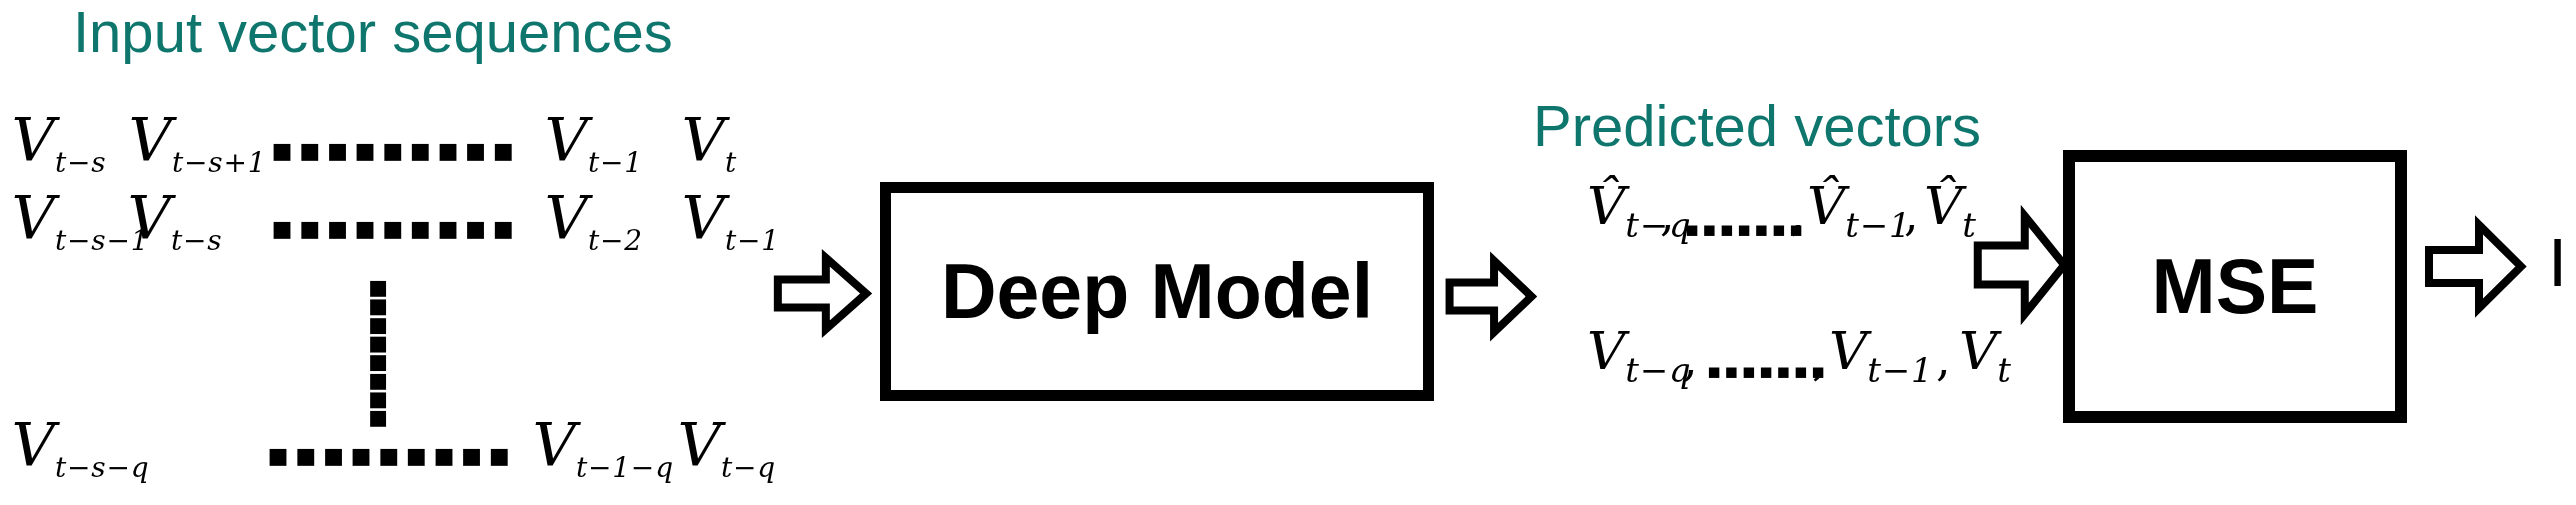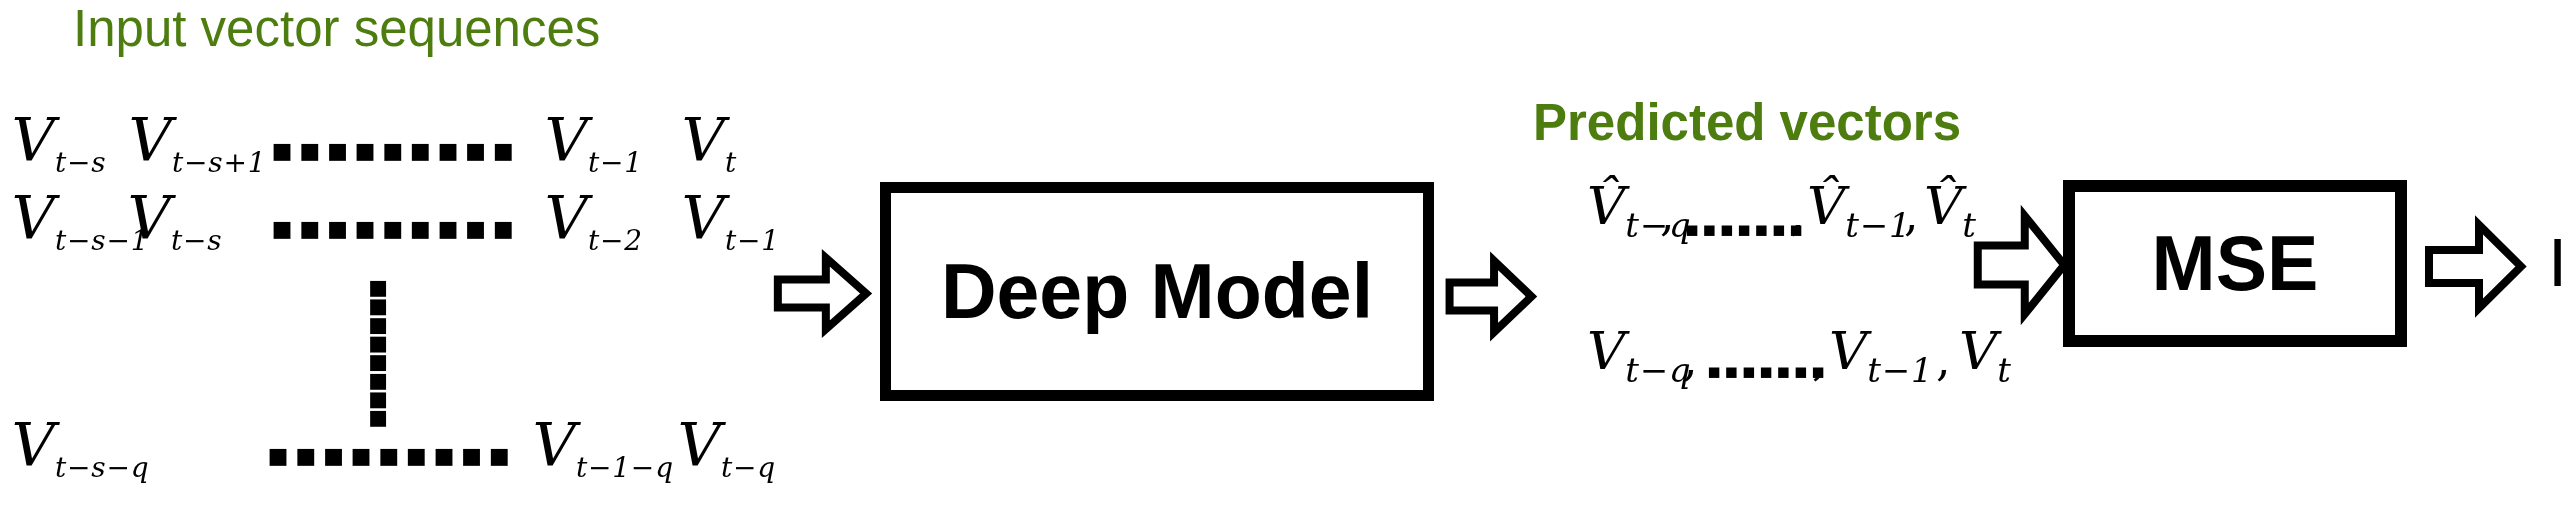--- a/index.html
+++ b/index.html
@@ -1,19 +1,19 @@
 <!DOCTYPE html>
 <html style="font-size:12.4px"><head>
 <meta charset="utf-8">
 <style>
   html,body{margin:0;padding:0;background:#ffffff;}
   .canvas{position:relative;width:2576px;height:506px;background:#ffffff;overflow:hidden;
           font-family:"Liberation Sans",sans-serif;color:#000;}
   .abs{position:absolute;}
-  .title{font-size:51px;line-height:1;white-space:nowrap;color:#4d7c0f;text-align:center;}
+  .title{font-size:58px;line-height:1;white-space:nowrap;color:#0f766e;text-align:center;}
   
   .mrow{position:absolute;height:85px;font-family:"DejaVu Serif",serif;font-style:italic;
         font-size:60px;line-height:1;white-space:nowrap;}
   .mrow-sm{font-size:53px;height:77px;}
   .mrow .mb{white-space:nowrap;}
   .mrow .ms{font-family:"DejaVu Serif",serif;font-style:italic;font-size:28px;
             vertical-align:-0.38em;line-height:0;letter-spacing:0.8px;}
   .mrow-sm .ms{font-size:34px;}
   .mrow .mx{font-family:"DejaVu Serif",serif;font-style:normal;font-size:46px;line-height:1;}
   .dots{font-family:"DejaVu Sans",sans-serif;font-style:normal;font-size:34px;
@@ -67,21 +67,21 @@
   </svg>
 
   <div class="node-box" style="left:880px;top:182px;width:554px;height:219px;justify-content:center;">
     <div class="node-label">Deep Model</div>
   </div>
 
   <svg class="arrow" style="left:1446px;top:255px;width:89px;height:83px;" viewBox="0 0 100 100" preserveAspectRatio="none">
     <polygon points="4,33 54,33 54,7 96,50 54,93 54,67 4,67" fill="#ffffff" stroke="#000000" stroke-width="8" stroke-linejoin="miter" vector-effect="non-scaling-stroke"></polygon>
   </svg>
 
-  <div class="abs title" style="left:1533px;top:97px;font-weight:bold;">Predicted vectors</div>
+  <div class="abs title" style="left:1533px;top:97px;">Predicted vectors</div>
 
   <div class="mrow mrow-sm" style="left:1560px;top:179px;">
       <span class="mb" style="position: absolute; left: 0px; top: 0px; margin-left: 27px;">V̂<sub class="ms">t−q</sub></span>
       <span class="mx" style="position: absolute; left: 100px; top: 12.4px;">,</span>
       <span class="dots dots-sm" style="position: absolute; left: 125px; top: 40px;">▪▪▪▪▪▪▪</span>
       <span class="mx" style="position: absolute; left: 230px; top: 12.4px;">,</span>
       <span class="mb" style="position: absolute; left: 247px; top: 0px;">V̂<sub class="ms">t−1</sub></span>
       <span class="mx" style="position: absolute; left: 344px; top: 12.4px;">,</span>
       <span class="mb" style="position: absolute; left: 364px; top: 0px;">V̂<sub class="ms">t</sub></span>
     </div>
@@ -94,21 +94,21 @@
       <span class="mb" style="position: absolute; left: 242px; top: 0px;">V<sub class="ms">t−1</sub></span>
       <span class="mx" style="position: absolute; left: 349px; top: 12.4px;">,</span>
       <span class="mb" style="position: absolute; left: 372px; top: 0px;">V<sub class="ms">t</sub></span>
     </div>
 
 
   <svg class="arrow" style="left:1974px;top:208px;width:94px;height:114px;" viewBox="0 0 100 100" preserveAspectRatio="none">
     <polygon points="4,33 54,33 54,7 96,50 54,93 54,67 4,67" fill="#ffffff" stroke="#000000" stroke-width="8" stroke-linejoin="miter" vector-effect="non-scaling-stroke"></polygon>
   </svg>
 
-  <div class="node-box" style="left:2063px;top:180px;width:344px;height:167px;border-width:12.4px;">
+  <div class="node-box" style="left:2063px;top:150px;width:344px;height:273px;border-width:12.4px;">
     <div class="node-label">
       <div>MSE</div>
     </div>
   </div>
 
   <svg class="arrow" style="left:2425px;top:218px;width:100px;height:97px;" viewBox="0 0 100 100" preserveAspectRatio="none">
     <polygon points="4,33 54,33 54,7 96,50 54,93 54,67 4,67" fill="#ffffff" stroke="#000000" stroke-width="8" stroke-linejoin="miter" vector-effect="non-scaling-stroke"></polygon>
   </svg>
 
   <div class="abs out-label" style="left:2548px;top:228px;">I</div>

